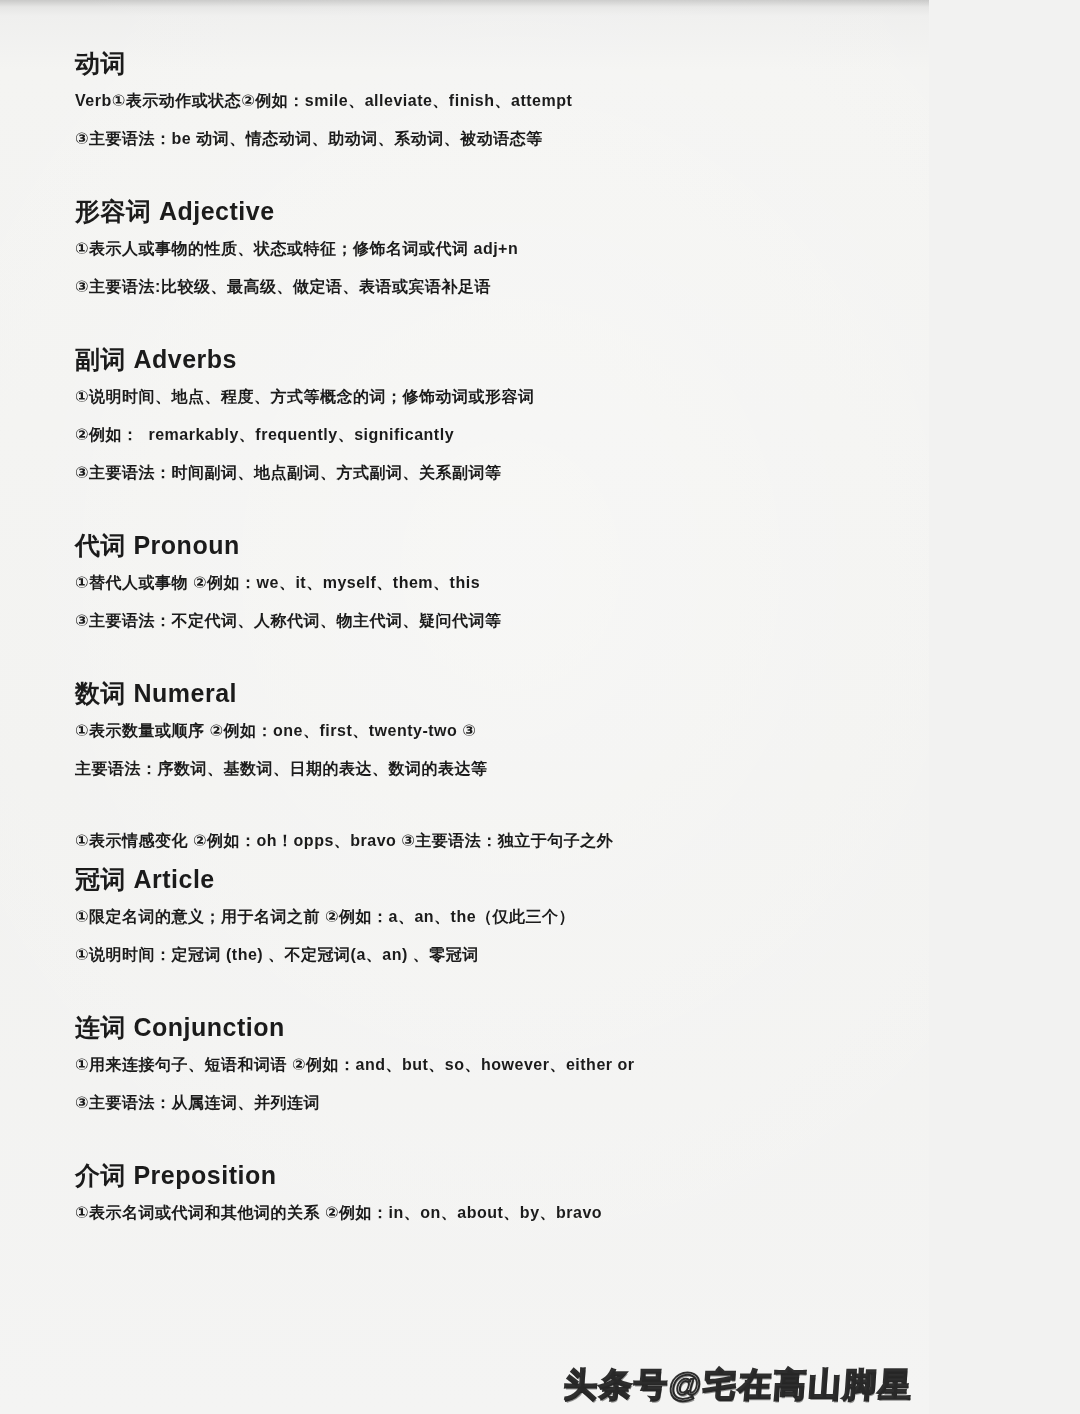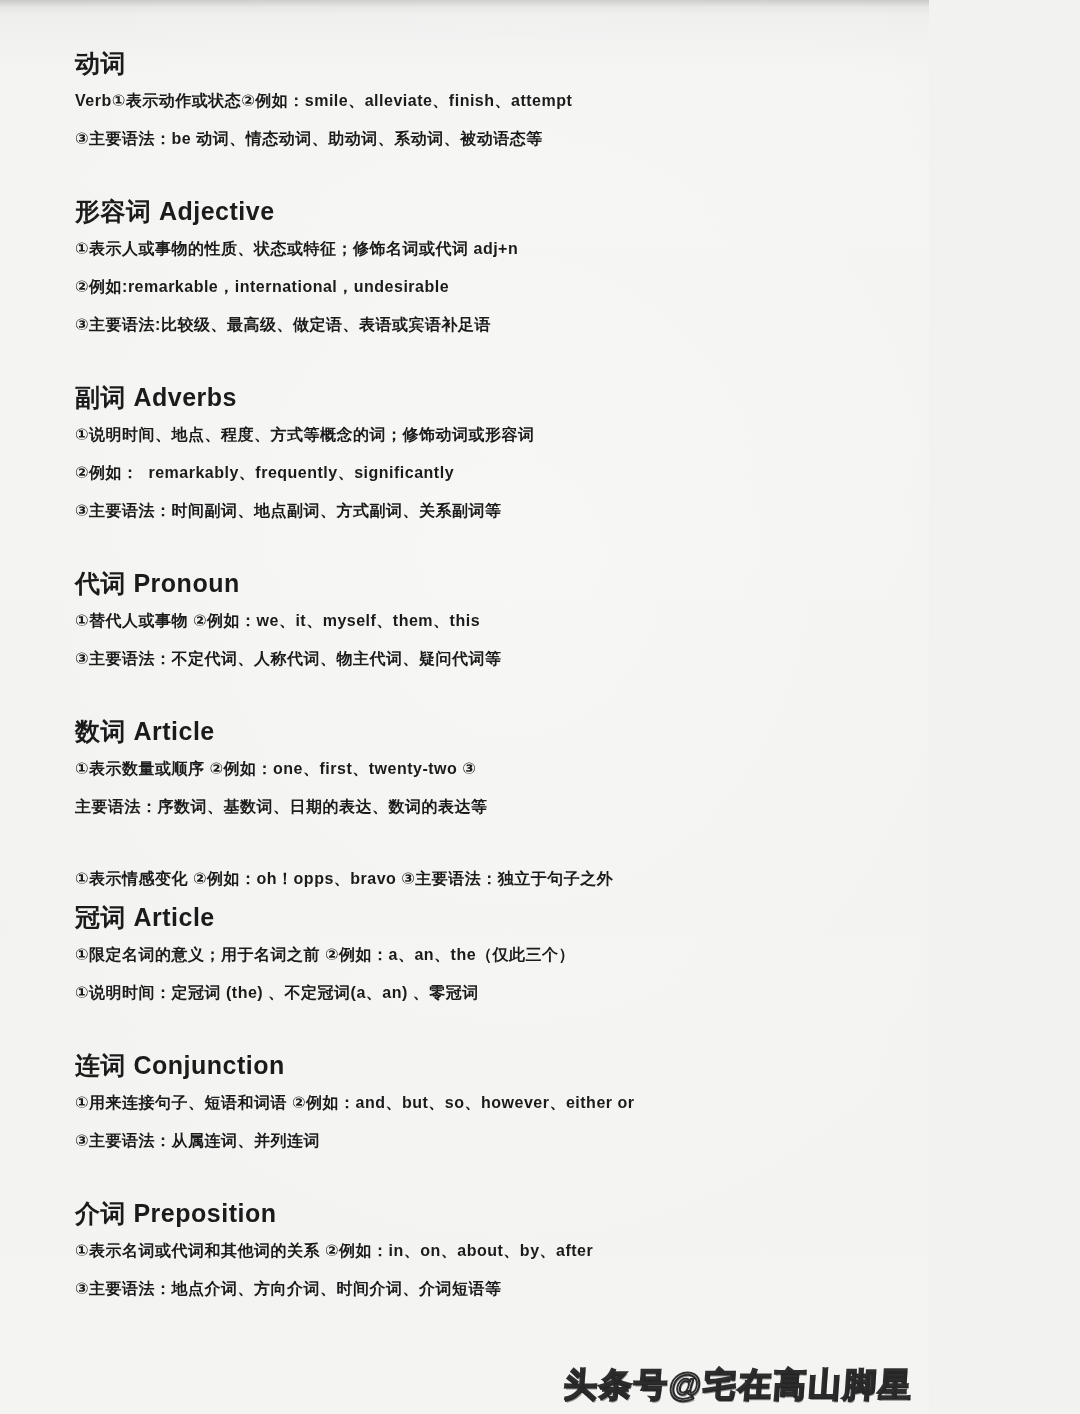--- a/index.html
+++ b/index.html
@@ -67,21 +67,20 @@
     <div class="lines">
             <div class="line">Verb①表示动作或状态②例如：smile、alleviate、finish、attempt</div>
             <div class="line">③主要语法：be 动词、情态动词、助动词、系动词、被动语态等</div>
           </div>
   </div>
 
   <div class="section">
     <div class="heading">形容词 Adjective</div>
     <div class="lines">
             <div class="line">①表示人或事物的性质、状态或特征；修饰名词或代词 adj+n</div>
-            <div class="line">②例如:remarkable，international，undesirable</div>
             <div class="line">③主要语法:比较级、最高级、做定语、表语或宾语补足语</div>
           </div>
   </div>
 
   <div class="section">
     <div class="heading">副词 Adverbs</div>
     <div class="lines">
             <div class="line">①说明时间、地点、程度、方式等概念的词；修饰动词或形容词</div>
             <div class="line">②例如：  remarkably、frequently、significantly</div>
             <div class="line">③主要语法：时间副词、地点副词、方式副词、关系副词等</div>
@@ -90,21 +89,21 @@
 
   <div class="section">
     <div class="heading">代词 Pronoun</div>
     <div class="lines">
             <div class="line">①替代人或事物 ②例如：we、it、myself、them、this</div>
             <div class="line">③主要语法：不定代词、人称代词、物主代词、疑问代词等</div>
           </div>
   </div>
 
   <div class="section">
-    <div class="heading">数词 Article</div>
+    <div class="heading">数词 Numeral</div>
     <div class="lines">
             <div class="line">①表示数量或顺序 ②例如：one、first、twenty-two ③</div>
             <div class="line">主要语法：序数词、基数词、日期的表达、数词的表达等</div>
           </div>
   </div>
 
   <div class="section">
     <div class="lines">
             <div class="line">①表示情感变化 ②例如：oh！opps、bravo ③主要语法：独立于句子之外</div>
           </div>
@@ -122,20 +121,19 @@
     <div class="heading">连词 Conjunction</div>
     <div class="lines">
             <div class="line">①用来连接句子、短语和词语 ②例如：and、but、so、however、either or</div>
             <div class="line">③主要语法：从属连词、并列连词</div>
           </div>
   </div>
 
   <div class="section">
     <div class="heading">介词 Preposition</div>
     <div class="lines">
-            <div class="line">①表示名词或代词和其他词的关系 ②例如：in、on、about、by、after</div>
-            <div class="line">③主要语法：地点介词、方向介词、时间介词、介词短语等</div>
+            <div class="line">①表示名词或代词和其他词的关系 ②例如：in、on、about、by、bravo</div>
           </div>
   </div>
 </div>
   </div>
   <div class="watermark">头条号@宅在高山脚星</div>
 </div>
 
 </body></html>

